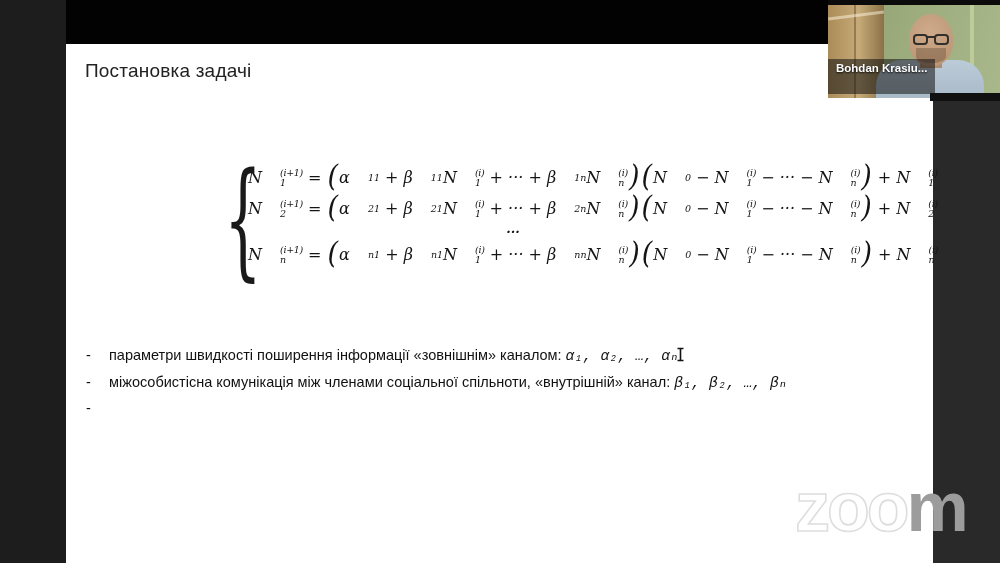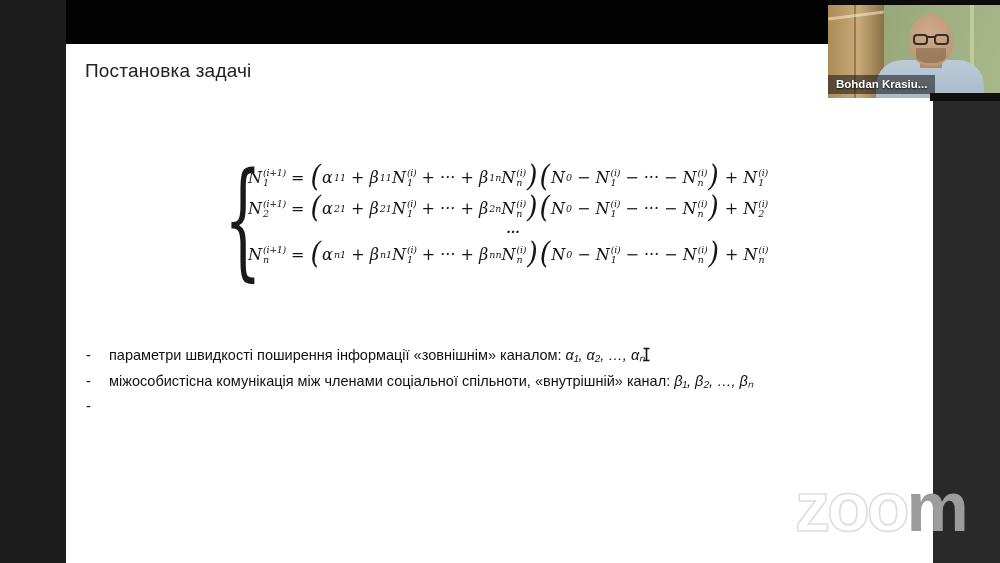--- a/index.html
+++ b/index.html
@@ -24,29 +24,29 @@
               font-weight:300; transform:scaleX(.55) scaleY(1.18); transform-origin:left center;
               line-height:158px; color:#1a1a1a; }
   .eq-line { height:31px; display:flex; align-items:center; font-size:16px; }
   .eq-line.center { height:15px; justify-content:center; font-size:13px; font-weight:bold; }
   .eq-txt { white-space:pre; }
   .eq-paren { display:inline-block; font-size:27px; transform:scaleY(1.1); margin:0 1px;
               position:relative; top:-2px; font-weight:300; }
   .eq-group { display:inline-flex; align-items:center; }
   .eq-base { }
   .eq-ss { display:inline-flex; flex-direction:column; justify-content:center;
-           margin-left:1px; vertical-align:middle; }
+           margin-left:18px; vertical-align:middle; }
   .eq-sup { font-size:9.5px; line-height:10px; letter-spacing:-.3px; }
   .eq-sub { font-size:9.5px; line-height:9px; }
 
   
   .bullets { position:absolute; left:20px; top:299px; font-size:14.5px; color:#111; }
   .b-row { display:flex; line-height:25.5px; }
   .b-marker { width:23px; flex:none; }
-  .b-math { font-family:Liberation Sans, sans-serif; font-style:italic; }
+  .b-math { font-family:Liberation Mono, monospace; font-style:italic; }
   .ibeam { margin-left:-3px; vertical-align:-2px; }
 
   
   .toolbar { position:absolute; left:3px; bottom:2px; display:flex; align-items:center; gap:5px; }
   .tb { width:19px; height:19px; display:flex; align-items:center; justify-content:center; cursor:pointer; }
   .cc-badge { width:21px; height:15px; background:#6b6b6b; border-radius:3px; color:#fff;
               font-size:13px; font-weight:bold; display:flex; align-items:center; justify-content:flex-start;
               letter-spacing:0; cursor:pointer; }
 
   
@@ -67,21 +67,21 @@
   .presenter-neck { position:absolute; left:92px; bottom:30px; width:22px; height:16px; background:#b08c6e; }
   .presenter-head { position:absolute; left:81px; top:14px; width:44px; height:52px;
                     border-radius:50% 50% 46% 46%; background:radial-gradient(circle at 45% 35%,#cfab8b,#bd9776 75%); }
   .presenter-jaw { position:absolute; left:88px; top:48px; width:30px; height:15px;
                    border-radius:0 0 45% 45%; background:rgba(90,65,45,.35); }
   .glasses { position:absolute; left:84px; top:34px; width:38px; height:12px; }
   .lens { position:absolute; top:0; width:15px; height:11px; border:2px solid #33302c;
           border-radius:4px; }
   .lens.l { left:1px; } .lens.r { right:1px; }
   .glasses:before { content:""; position:absolute; left:15px; top:2px; width:8px; height:2px; background:#33302c; }
-  .name-label { position:absolute; left:0; bottom:4px; max-width:130px; padding:3px 8px 4px 8px;
+  .name-label { position:absolute; left:0; bottom:4px; max-width:130px; padding:3px 8px 20px 8px;
                 background:rgba(18,18,18,.55); color:#fff; font-size:11.5px; font-weight:bold;
                 white-space:nowrap; text-shadow:0 1px 2px rgba(0,0,0,.9); }
   .cam-bottom-strip { position:absolute; left:930px; top:93px; width:70px; height:8px; background:#101010; z-index:41; }
 
   
   .watermark { position:absolute; left:795px; top:478px; z-index:30; font-size:70px; font-weight:bold;
                letter-spacing:-3px; line-height:58px; pointer-events:none; }
   .wm-zoo { color:#ffffff; -webkit-text-stroke:1.6px #dedede; }
   .wm-m   { color:#9c9c9c; }
 

